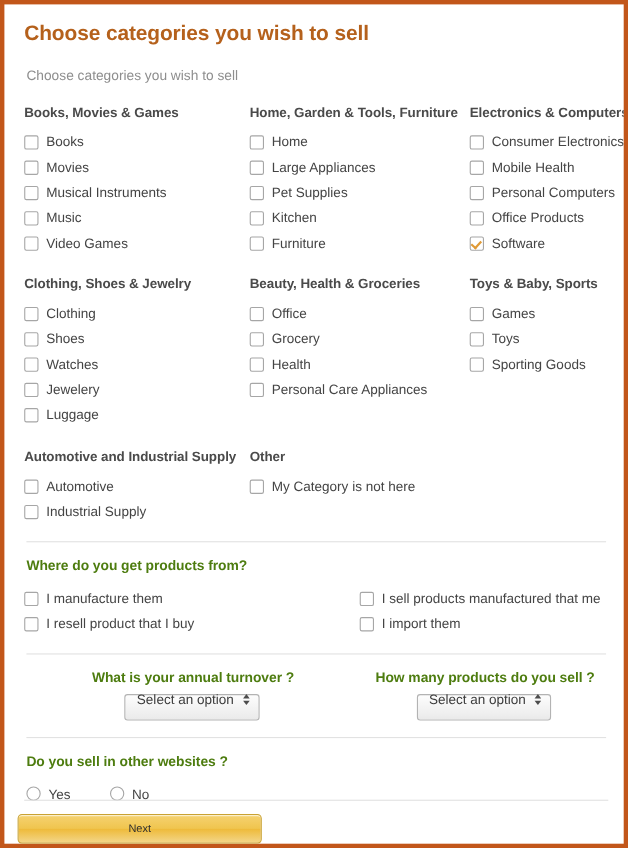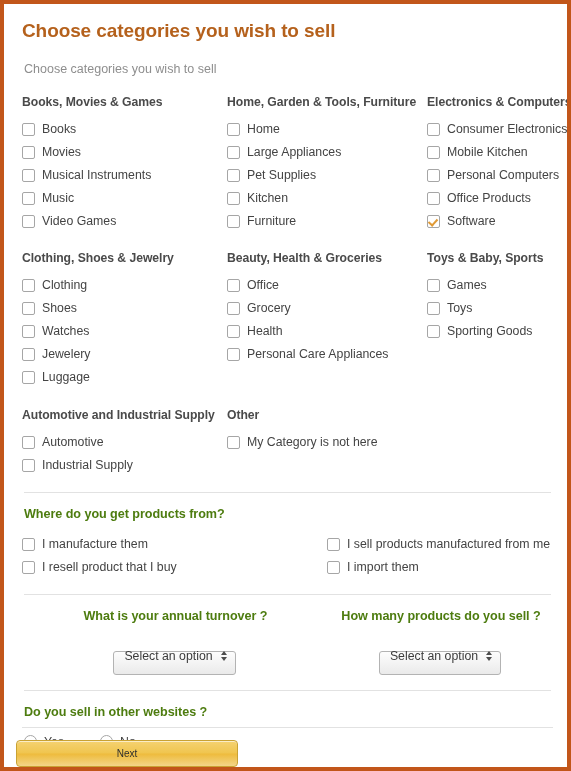--- a/index.html
+++ b/index.html
@@ -135,21 +135,21 @@
     text-align: center;
   }
 
   
   .select-box {
     display: inline-flex;
     align-items: center;
     box-sizing: border-box;
     height: 24px;
     padding: 0 8px 14px 10px;
-    margin-top: 28px;
+    margin-top: 8px;
     background: linear-gradient(to bottom, #fdfdfd 0%, #eaeaea 100%);
     border: 1px solid #b3b3b3;
     border-radius: 3px;
     font-size: 12.3px;
     color: #3c3c3c;
     cursor: default;
   }
   .select-arrows {
     display: inline-flex;
     flex-direction: column;
@@ -279,21 +279,21 @@
       </div>
 
       <div class="cat-col">
         <div class="col-title">Electronics &amp; Computers</div>
         <div class="cbrow">
           <span class="cbox"></span>
           <span class="cblabel">Consumer Electronics</span>
         </div>
         <div class="cbrow">
           <span class="cbox"></span>
-          <span class="cblabel">Mobile Kitchen</span>
+          <span class="cblabel">Mobile Health</span>
         </div>
         <div class="cbrow">
           <span class="cbox"></span>
           <span class="cblabel">Personal Computers</span>
         </div>
         <div class="cbrow">
           <span class="cbox"></span>
           <span class="cblabel">Office Products</span>
         </div>
         <div class="cbrow">
@@ -391,21 +391,21 @@
     <div class="divider"></div>
 
     <div class="sec-title">Where do you get products from?</div>
     <div class="source-grid">
       <div class="cbrow">
         <span class="cbox"></span>
         <span class="cblabel">I manufacture them</span>
       </div>
       <div class="cbrow">
         <span class="cbox"></span>
-        <span class="cblabel">I sell products manufactured from me</span>
+        <span class="cblabel">I sell products manufactured that me</span>
       </div>
       <div class="cbrow">
         <span class="cbox"></span>
         <span class="cblabel">I resell product that I buy</span>
       </div>
       <div class="cbrow">
         <span class="cbox"></span>
         <span class="cblabel">I import them</span>
       </div>
     </div>

